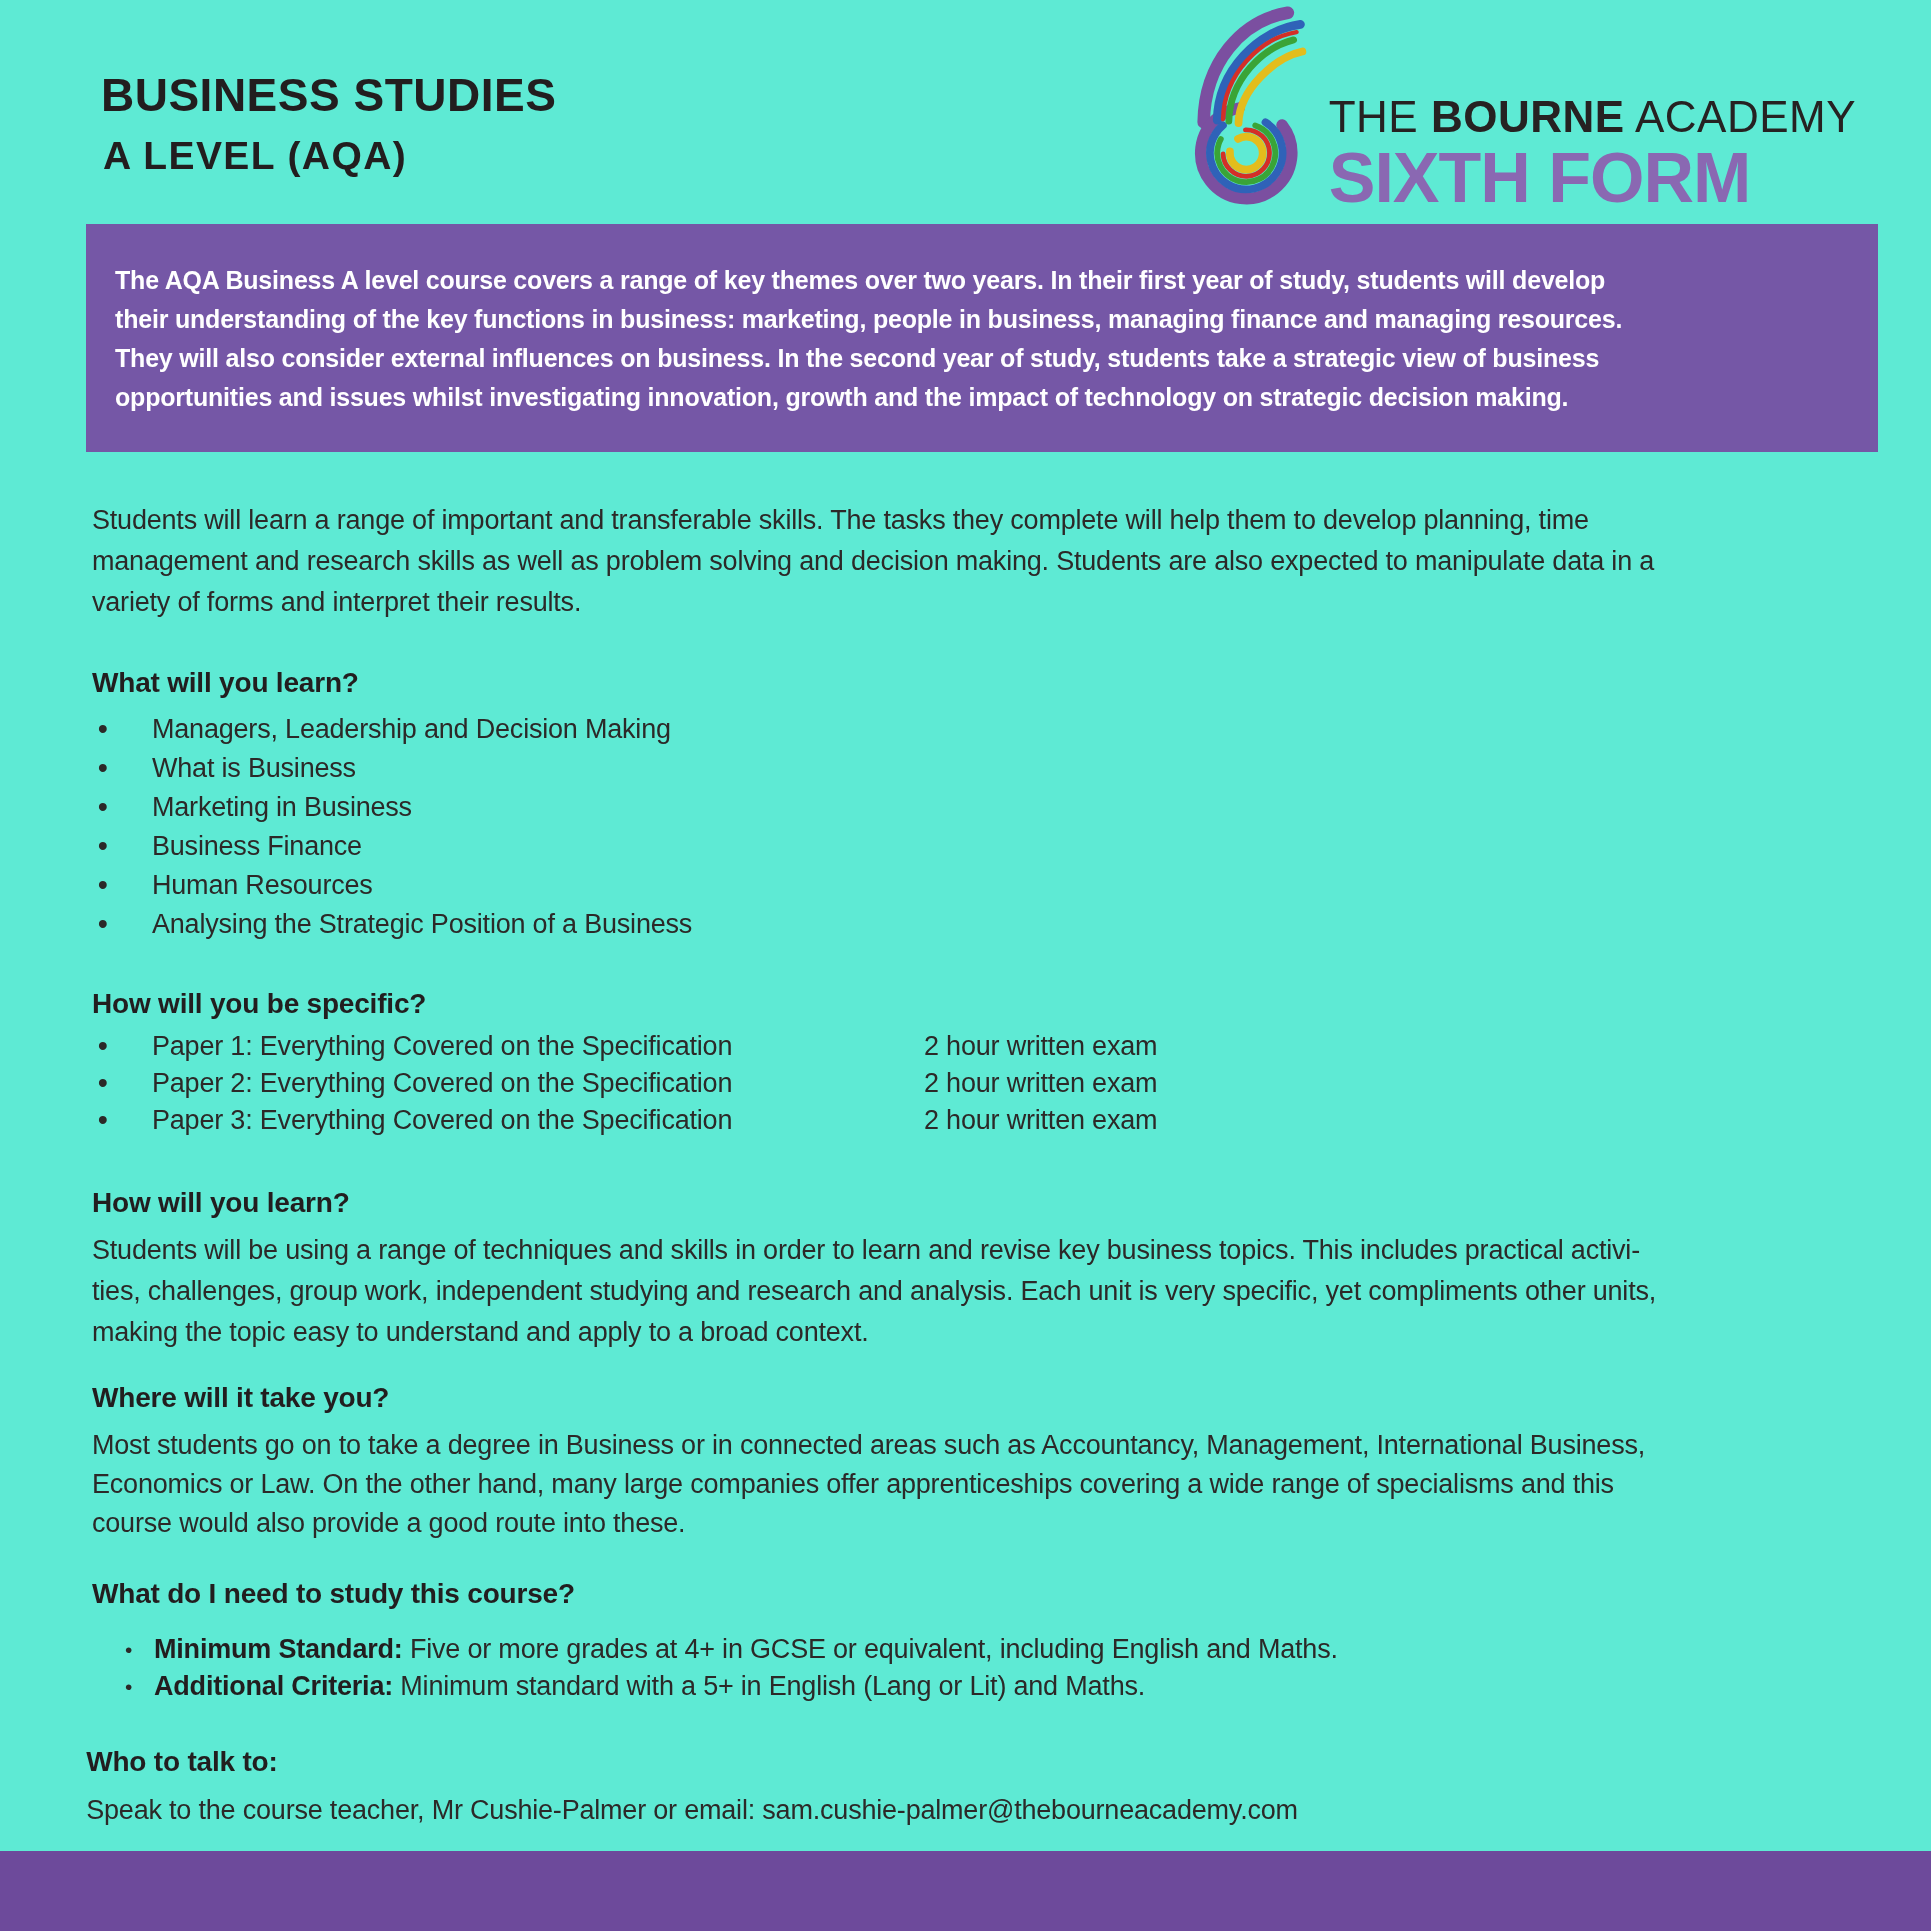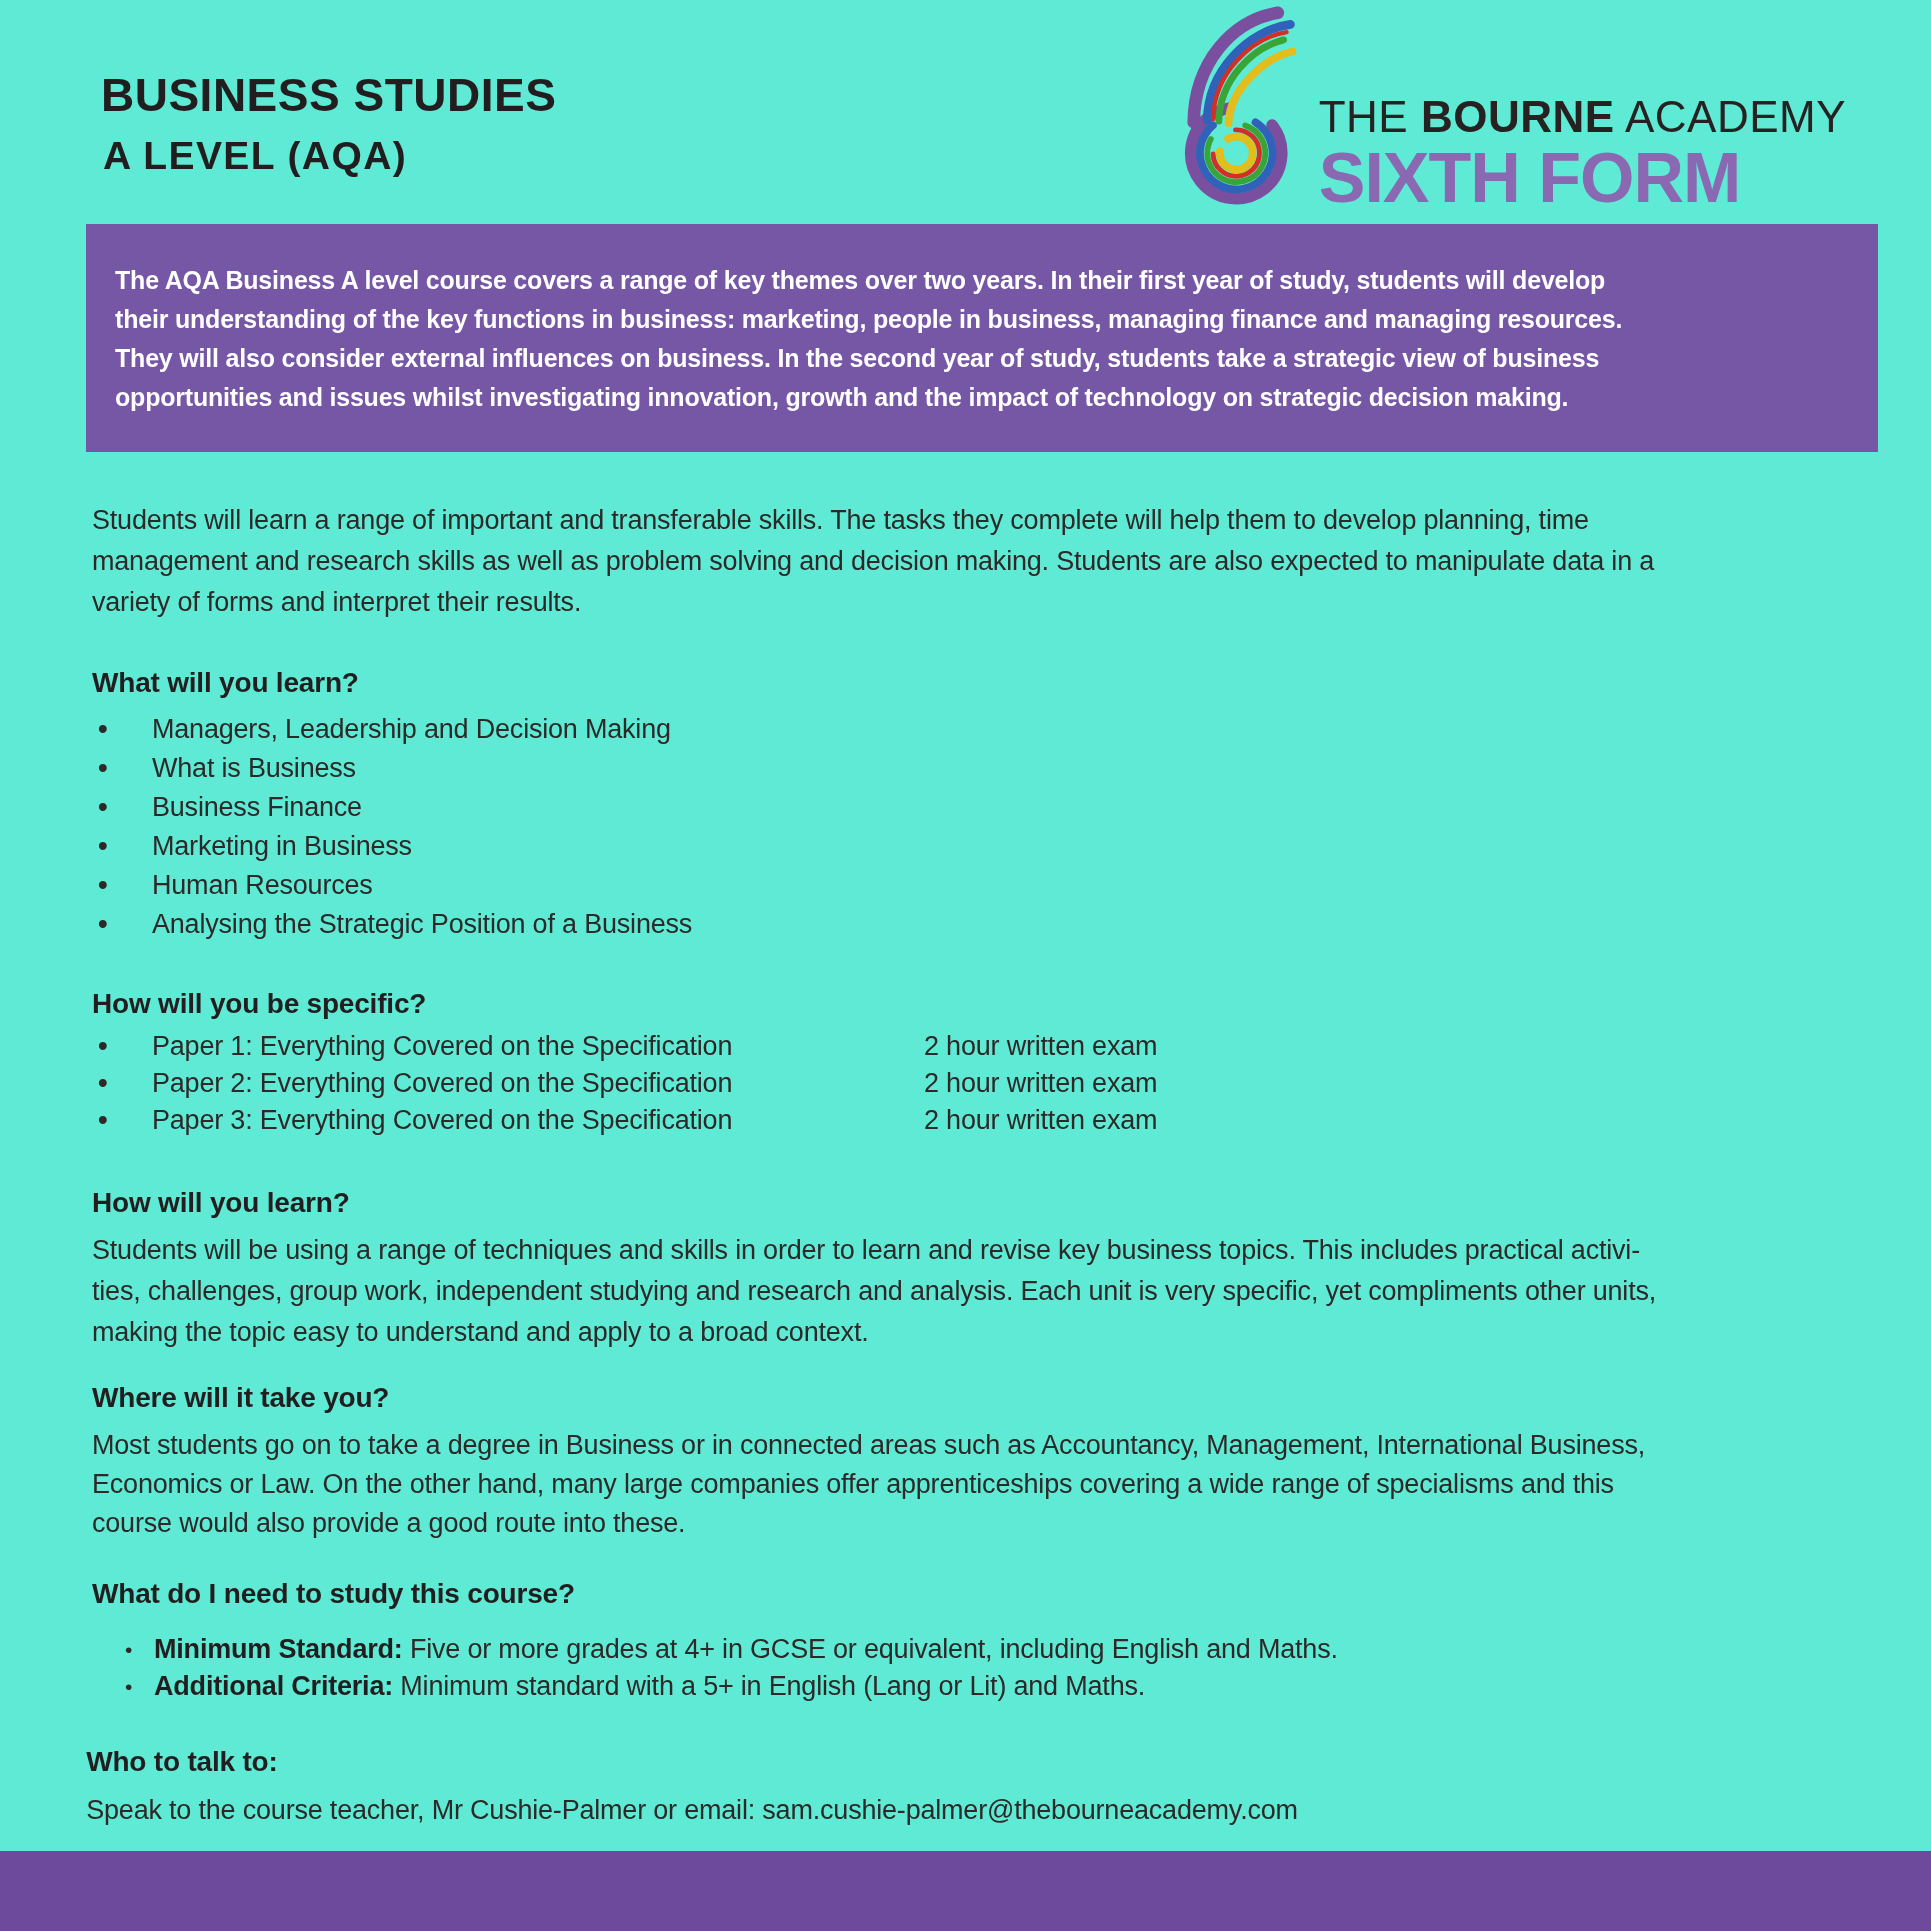--- a/index.html
+++ b/index.html
@@ -14,21 +14,21 @@
   
   .title-block{position:absolute;left:101px;top:68px;}
   .doc-title{
     margin:0;font-size:46px;font-weight:800;letter-spacing:0.5px;
     color:#221e1f;
   }
   .doc-subtitle{
     margin:11.6px 0 0 1.9px;font-size:39px;font-weight:700;letter-spacing:1.4px;
     color:#221e1f;
   }
-  .logo{position:absolute;top:5.8px;right:85px;display:flex;align-items:flex-start;justify-content:flex-end;}
+  .logo{position:absolute;top:5.8px;right:75px;display:flex;align-items:flex-start;justify-content:flex-end;}
   .logo-six{flex:0 0 auto;margin-right:13.5px;}
   .logo-text{display:flex;flex-direction:column;align-items:flex-start;margin-top:89px;}
   .logo-line1{
     font-size:44px;color:#262222;letter-spacing:0.5px;white-space:nowrap;line-height:1;
   }
   .logo-line1 .bold{font-weight:700;}
   .logo-line2{
     font-size:70px;font-weight:800;color:#8a68b2;letter-spacing:-1px;
     line-height:1;margin-top:3.9px;white-space:nowrap;
   }
@@ -130,22 +130,22 @@
   <main>
 
     <p class="para">Students will learn a range of important and transferable skills. The tasks they complete will help them to develop planning, time
 management and research skills as well as problem solving and decision making. Students are also expected to manipulate data in a
 variety of forms and interpret their results.</p>
 
     <h3 class="h-learn">What will you learn?</h3>
     <ul class="learn-list">
       <li>Managers, Leadership and Decision Making</li>
       <li>What is Business</li>
+      <li>Marketing in Business</li>
       <li>Business Finance</li>
-      <li>Marketing in Business</li>
       <li>Human Resources</li>
       <li>Analysing the Strategic Position of a Business</li>
     </ul>
 
     <h3 class="h-assessed">How will you be specific?</h3>
     <div class="assess-rows">
       <div class="assess-row">
         <span class="bullet">•</span>
         <span>Paper 1: Everything Covered on the Specification</span>
         <span>2 hour written exam</span>

